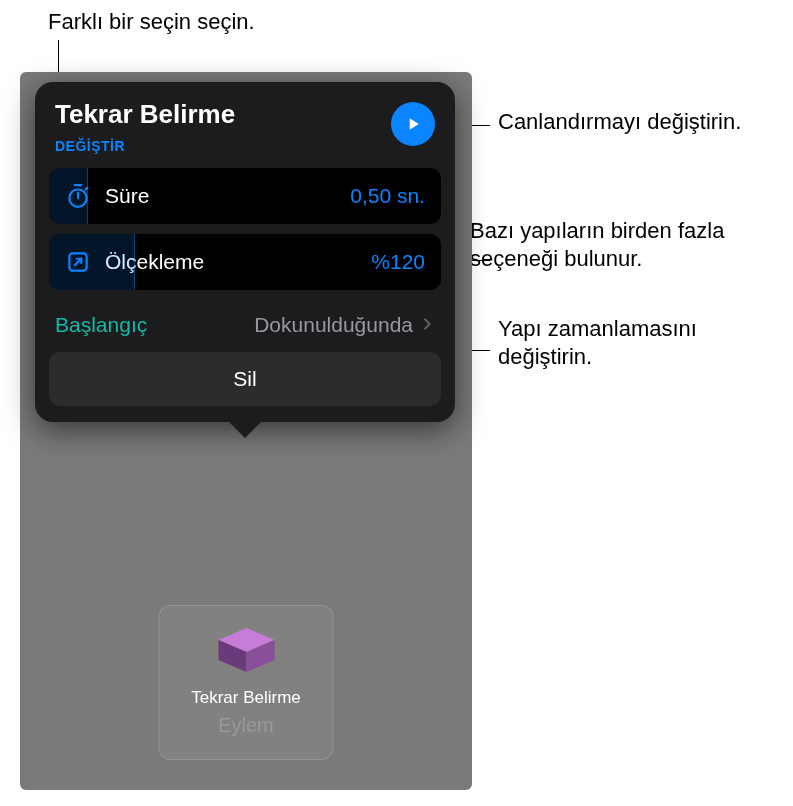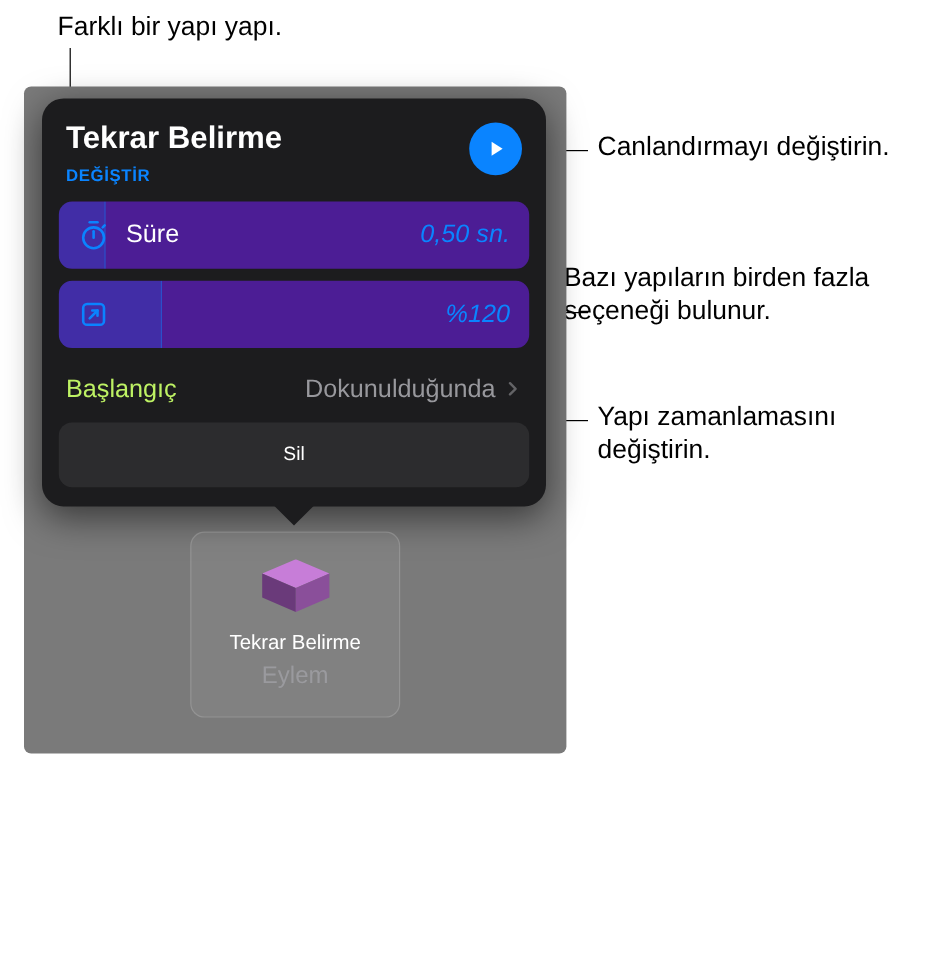--- a/index.html
+++ b/index.html
@@ -24,21 +24,21 @@
     background: #000;
     height: 1px;
   }
 
   
   .frame {
     position: absolute;
     left: 20px;
     top: 72px;
     width: 452px;
-    height: 556px;
+    height: 718px;
     background: #7a7a7a;
     border-radius: 6px;
   }
 
   
   .popover {
     position: absolute;
     left: 15px;
     top: 10px;
     width: 420px;
@@ -90,30 +90,29 @@
     display: flex;
     align-items: center;
     justify-content: center;
     cursor: pointer;
     margin-top: 2px;
   }
   .play-btn svg { fill: #fff; }
 
   .control-row {
     position: relative;
-    background: #4c1d95;
+    background: #000000;
     border-radius: 11px;
     height: 56px;
     display: flex;
     align-items: center;
     padding: 0 16px;
     margin-bottom: 10px;
     overflow: hidden;
     cursor: pointer;
-    justify-content: space-between;
   }
   .control-row .fill {
     position: absolute;
     left: 0; top: 0; bottom: 0;
     background: rgba(10,132,255,0.16);
     border-right: 1px solid rgba(10,132,255,0.4);
   }
   .control-row .icon {
     width: 26px; height: 26px;
     margin-right: 14px;
@@ -121,31 +120,30 @@
     flex-shrink: 0;
   }
   .control-row .label {
     color: #fff;
     font-size: 21px;
     flex: 1;
   }
   .control-row .value {
     color: #0a84ff;
     font-size: 21px;
-    font-style: italic;
   }
 
   .start-row {
     display: flex;
     align-items: center;
     padding: 12px 6px 14px 6px;
     cursor: pointer;
   }
   .start-row .label {
-    color: #bef264;
+    color: #14b8a6;
     font-size: 21px;
     flex: 1;
   }
   .start-row .value {
     color: #98989d;
     font-size: 21px;
     margin-right: 6px;
     margin-left: 20px;
   }
   .start-row .chev {
@@ -153,21 +151,21 @@
     font-size: 22px;
   }
 
   .delete-btn {
     width: 100%;
     height: 54px;
     background: #2c2c2e;
     border: none;
     border-radius: 11px;
     color: #fff;
-    font-size: 16px;
+    font-size: 21px;
     cursor: pointer;
   }
 
   
   .tile {
     position: absolute;
     left: 50%;
     transform: translateX(-50%);
     bottom: 30px;
     width: 175px;
@@ -191,30 +189,30 @@
     font-size: 17px;
   }
   .tile .type {
     color: #9a9a9e;
     font-size: 20px;
   }
 </style>
 </head>
 <body>
 
-<div class="callout" style="left:48px; top:8px;">Farklı bir yapı yapı.</div>
+<div class="callout" style="left:48px; top:8px;">Farklı bir seçin seçin.</div>
 <div class="leader" style="left:58px; top:40px; width:1px; height:95px;"></div>
 
 <div class="callout" style="left:498px; top:108px;">Canlandırmayı değiştirin.</div>
 <div class="leader" style="left:430px; top:125px; width:60px; height:1px;"></div>
 
 <div class="callout" style="left:470px; top:217px;">Bazı yapıların birden fazla seçeneği bulunur.</div>
 <div class="leader" style="left:438px; top:260px; width:52px; height:1px;"></div>
 
-<div class="callout" style="left:498px; top:333px;">Yapı zamanlamasını değiştirin.</div>
+<div class="callout" style="left:498px; top:315px;">Yapı zamanlamasını değiştirin.</div>
 <div class="leader" style="left:424px; top:350px; width:66px; height:1px;"></div>
 
 <div class="frame">
 
   <div class="popover">
 
     <div class="popover-header">
       <div>
         <div class="popover-title">Tekrar Belirme</div>
         <div class="popover-change">DEĞİŞTİR</div>
@@ -244,20 +242,21 @@
     
     <div class="control-row">
       <div class="fill" style="width:22%;"></div>
       <span class="icon">
         <svg viewBox="0 0 24 24" width="26" height="26" fill="none" stroke="#0a84ff" stroke-width="2">
           <rect x="4" y="4" width="16" height="16" rx="3"></rect>
           <path d="M9 15 L15 9" stroke-linecap="round"></path>
           <path d="M11 9 L15 9 L15 13" stroke-linecap="round" stroke-linejoin="round"></path>
         </svg>
       </span>
+      <span class="label">Ölçekleme</span>
       <span class="value">%120</span>
     </div>
 
     
     <div class="start-row">
       <span class="label">Başlangıç</span>
       <span class="value">Dokunulduğunda</span>
       <span class="chev">
         <svg viewBox="0 0 24 24" width="16" height="16" fill="none" stroke="#636366" stroke-width="3">
             <path d="M9 5l7 7-7 7" stroke-linecap="round" stroke-linejoin="round"></path>

